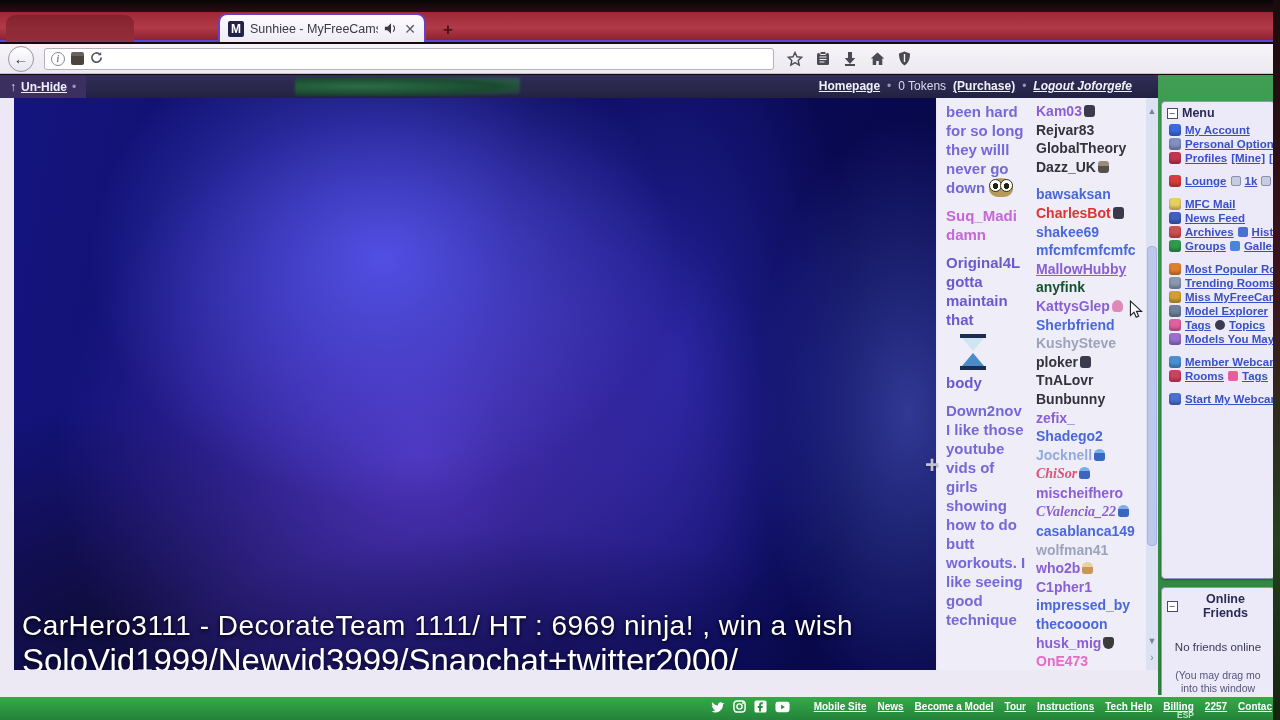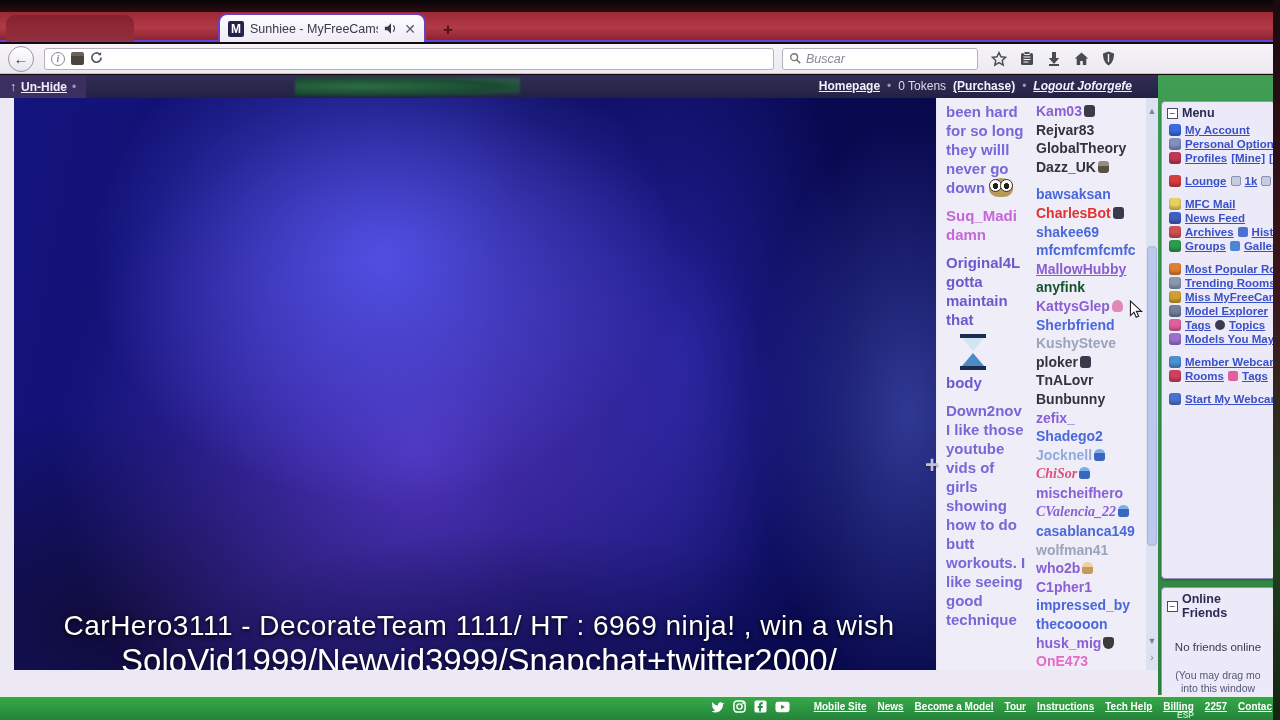--- a/index.html
+++ b/index.html
@@ -62,21 +62,21 @@
   #video { position:absolute; left:14px; top:23px; width:922px; height:572px; overflow:hidden;
     background:
       radial-gradient(ellipse 430px 360px at 40% 28%, rgba(88,88,242,.85), rgba(88,88,242,0) 68%),
       radial-gradient(ellipse 520px 500px at 44% 62%, rgba(112,72,232,.65), rgba(112,72,232,0) 70%),
       radial-gradient(ellipse 260px 560px at 72% 45%, rgba(40,40,170,.75), rgba(40,40,170,0) 70%),
       radial-gradient(ellipse 220px 420px at 97% 55%, rgba(96,116,235,.45), rgba(96,116,235,0) 70%),
       radial-gradient(ellipse 600px 300px at 12% 92%, rgba(16,12,56,.95), rgba(16,12,56,0) 72%),
       linear-gradient(100deg, #14147e, #0b0b5c 55%, #070748); }
   #video::after { content:""; position:absolute; inset:0;
     background:radial-gradient(ellipse 500px 200px at 55% 100%, rgba(10,10,60,.55), transparent 70%); }
-  #overlay-caption { position:absolute; left:8px; right:0; bottom:2px; text-align:center; z-index:3; }
+  #overlay-caption { position:absolute; left:8px; right:0; bottom:2px; text-align:left; z-index:3; }
   #overlay-line1 { color:#fff; font-size:28px; letter-spacing:.5px;
     text-shadow:0 2px 4px rgba(0,0,10,.85), 0 0 2px rgba(0,0,0,.6); white-space:nowrap; }
   #overlay-line2 { color:#fff; font-size:33px; margin-bottom:-12px;
     text-shadow:0 2px 4px rgba(0,0,10,.85); white-space:nowrap; }
 
   
   #chat-col { position:absolute; left:938px; top:23px; width:94px; height:572px; background:#efedf8;
     padding:4px 2px 0 8px; overflow:hidden; }
   .msg { font-size:15px; font-weight:600; line-height:19px; margin-bottom:9px; word-wrap:break-word; }
   .emoji-owl { display:inline-block; width:24px; height:19px; border-radius:55% 55% 45% 45%;
@@ -118,21 +118,21 @@
   
   #sidebar { position:absolute; left:1158px; top:0px; width:122px; height:620px;
     background:linear-gradient(#3f9e53,#2e8440); }
   .panel { position:absolute; left:3px; width:114px; background:#eceaf8; border:1px solid #9a90c8; border-radius:4px;
     box-shadow:0 1px 2px rgba(0,0,0,.3); overflow:hidden; }
   #menu-panel { top:26px; height:478px; }
   #friends-panel { top:512px; height:176px; }
   .panel-hdr { display:flex; align-items:center; gap:4px; padding:4px 5px 3px 5px; }
   .collapse-box { width:11px; height:11px; border:1px solid #4a4a6a; background:#fff; color:#33335a;
     font-size:10px; line-height:9px; text-align:center; flex:0 0 auto; }
-  .panel-title { font-size:12.5px; font-weight:bold; color:#2a2a55; }
+  .panel-title { font-size:12.5px; font-weight:bold; color:#2a2a55;text-align:center; }
   .menu-row { display:flex; align-items:center; gap:4px; padding:1px 0 1px 7px; white-space:nowrap; overflow:hidden; }
   .menu-gap { height:9px; }
   .mi { width:12px; height:12px; border-radius:3px; flex:0 0 auto; box-shadow:inset 0 -3px 3px rgba(0,0,0,.25); }
   .mlink { font-size:11.5px; color:#3a50c8; text-decoration:underline; font-weight:bold; }
   .chip { display:inline-block; width:10px; height:10px; border-radius:2px; flex:0 0 auto; }
   .mi-account{background:#3a6ae0} .mi-options{background:#8090c0} .mi-profile{background:#c03850}
   .mi-lounge{background:#d83c3c} .mi-mail{background:#e8d060} .mi-news{background:#4060c0}
   .mi-archives{background:#d05050} .mi-groups{background:#2f9a4d} .mi-popular{background:#e08030}
   .mi-trending{background:#8a98b0} .mi-miss{background:#d0a030} .mi-explorer{background:#70809a}
   .mi-tags{background:#e060a0} .mi-models-like{background:#9a70d0} .mi-member{background:#4a90d0}
@@ -187,29 +187,20 @@
     <div id="back-btn">←</div>
     <div id="url-field">
       <span id="info-icon">i</span>
       <span id="site-icon"></span>
       <span id="reload-icon">
         <svg width="13" height="13" viewBox="0 0 14 14">
             <path d="M12 7a5 5 0 1 1-1.5-3.5" stroke="#55525e" stroke-width="1.8" fill="none"></path>
             <path d="M12 1v3.5H8.5z" fill="#55525e"></path>
           </svg>
       </span>
-    </div>
-    <div id="search-field">
-      <span>
-        <svg width="12" height="12" viewBox="0 0 14 14">
-            <circle cx="6" cy="6" r="4" stroke="#777" stroke-width="1.6" fill="none"></circle>
-            <path d="M9 9l4 4" stroke="#777" stroke-width="1.8"></path>
-          </svg>
-      </span>
-      <input id="search-input" placeholder="Buscar" style="">
     </div>
     <span class="tb-icon">
       <svg width="16" height="16" viewBox="0 0 16 16">
           <path d="M8 1.5l2 4.3 4.6.5-3.4 3.1 1 4.6L8 11.6 3.8 14l1-4.6L1.4 6.3 6 5.8z" fill="none" stroke="#4a4a52" stroke-width="1.4"></path>
         </svg>
     </span>
     <span class="tb-icon">
       <svg width="14" height="15" viewBox="0 0 14 15">
           <rect x="1" y="2" width="12" height="12" rx="1.5" fill="#4a4a52"></rect>
           <rect x="4" y="0.5" width="6" height="3" rx="1" fill="#4a4a52" stroke="#f4f2f6"></rect>

